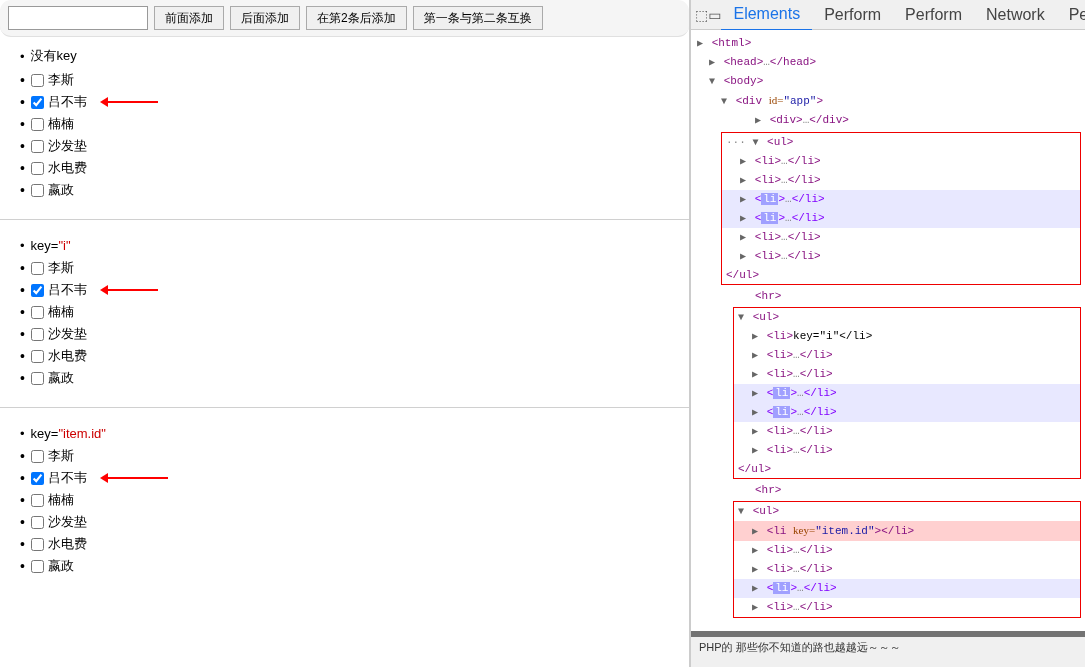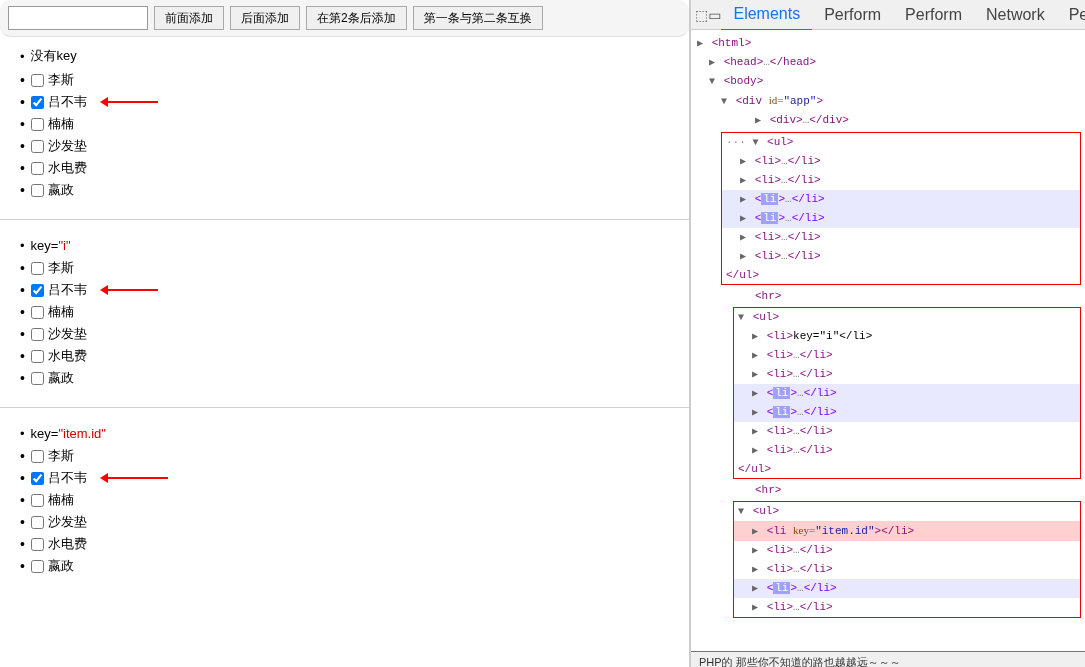--- a/index.html
+++ b/index.html
@@ -178,28 +178,28 @@
     .comment { color: #236e25; }
     .text-content { color: #000; }
     .triangle { color: #666; font-size: 10px; margin-right: 2px; cursor: pointer; }
     .triangle-down { display: inline-block; }
     .ellipsis { color: #888; }
     .li-violet { color: #8000ff; }
 
     
     .devtools-status {
       background: #f0f0f0;
-      border-top: 1px solid #737373;
+      border-top: 6px solid #737373;
       padding: 2px 8px;
       font-size: 11px;
       color: #333;
       white-space: nowrap;
       overflow: hidden;
       text-overflow: ellipsis;
-      height: 16px;
+      height: 36px;
       line-height: 16px;
     }
   </style>
 </head>
 <body>
 
 <div id="left-panel">
 
   <div class="toolbar">
     <input type="text" style="">

